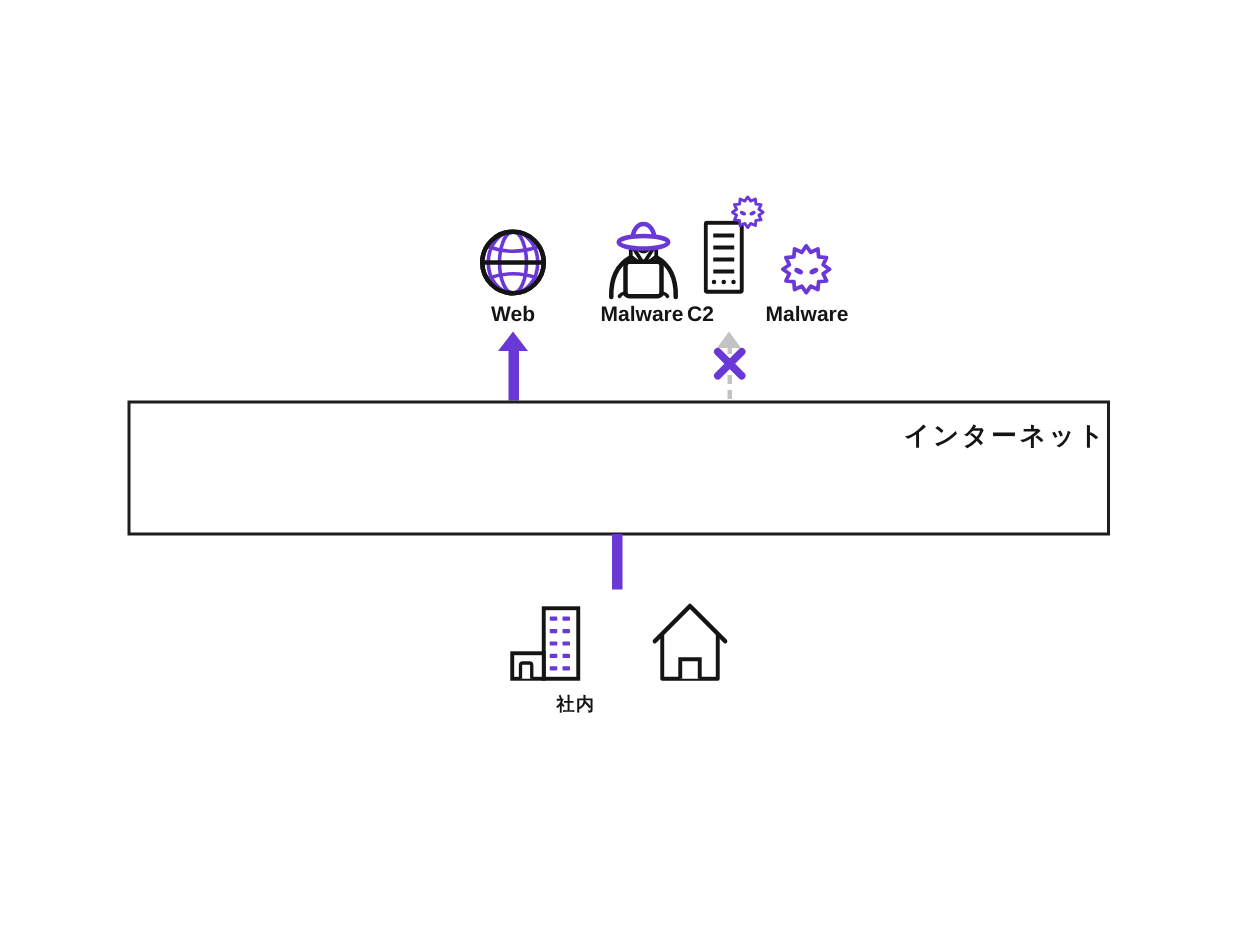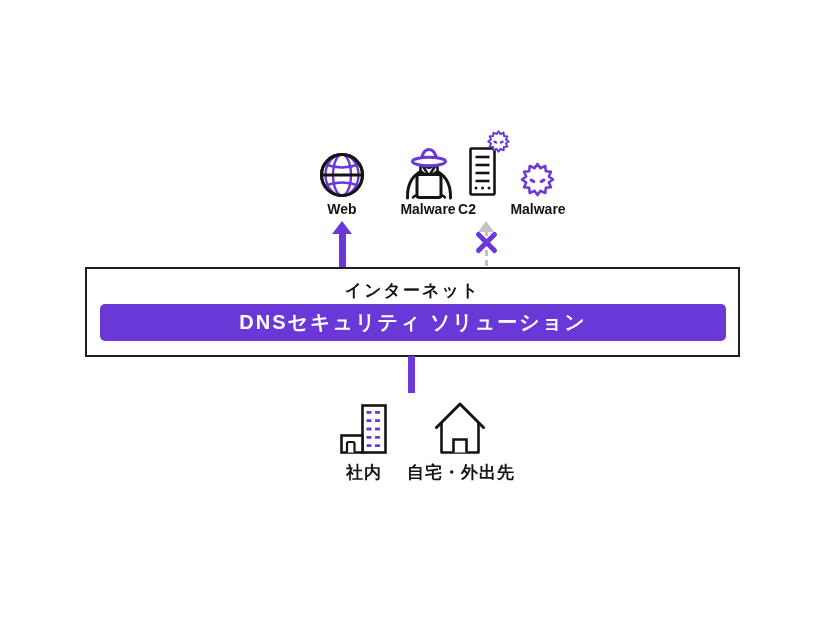--- a/index.html
+++ b/index.html
@@ -9,29 +9,29 @@
     font-family:"Liberation Sans","DejaVu Sans",sans-serif; color:var(--ink);
     overflow:hidden;
   }
   .abs { position:absolute; }
   .icon-label {
     position:absolute; top:201px; transform:translateX(-50%);
     font-size:14px; font-weight:bold; color:var(--ink); white-space:nowrap;
   }
   .client-label {
     position:absolute; top:461px; transform:translateX(-50%);
-    font-size:17px; font-weight:bold; letter-spacing:1px; color:var(--ink); white-space:nowrap;
+    font-size:12px; font-weight:bold; letter-spacing:1px; color:var(--ink); white-space:nowrap;margin-left:20px;
   }
   
   .internet-box {
     position:absolute; left:85px; top:267px; width:655px; height:90px;
     box-sizing:border-box; border:2px solid #1e1e1e; background:#fff;
   }
   .internet-title {
-    margin-top:10px; text-align:center; font-size:17px; font-weight:bold;
+    margin-top:10px; text-align:right; font-size:17px; font-weight:bold;
     letter-spacing:2px; color:var(--ink);font-family:Liberation Mono, monospace;
   }
   .solution-banner {
     position:absolute; left:100px; top:304px; width:626px; height:37px;
     background:var(--accent); border-radius:5px;
     display:flex; align-items:center; justify-content:center;
   }
   .solution-banner span {
     color:#ffffff; font-size:20px; font-weight:bold; letter-spacing:2px; white-space:nowrap;
   }
@@ -116,23 +116,20 @@
   <div class="abs arrow-head-blocked"></div>
   <div class="abs arrow-dashed-blocked"></div>
   <svg class="abs" style="left:474px;top:230px" width="25" height="25" viewBox="0 0 25 25">
     <line x1="4.5" y1="4.5" x2="20.5" y2="20.5" class="ps" stroke-width="5" stroke-linecap="round"></line>
     <line x1="20.5" y1="4.5" x2="4.5" y2="20.5" class="ps" stroke-width="5" stroke-linecap="round"></line>
   </svg>
 
   <div class="internet-box">
     <div class="internet-title">インターネット</div>
   </div>
-  <div class="solution-banner">
-    <span>DNSセキュリティ ソリューション</span>
-  </div>
 
   <div class="abs client-link"></div>
 
   <svg class="abs" style="left:340px;top:404px" width="48" height="50" viewBox="0 0 48 50">
     <rect x="22.5" y="1.5" width="23" height="47" fill="#fff" class="ks" stroke-width="2.6"></rect>
     <rect x="1.5" y="31.5" width="21" height="17" fill="#fff" class="ks" stroke-width="2.6"></rect>
     <path d="M7 48.5 V39.5 Q7 38 8.5 38 H13 Q14.5 38 14.5 39.5 V48.5" fill="#fff" class="ks" stroke-width="2.2"></path>
     <g>
       <rect x="26.5" y="7" width="5" height="2.8" rx="0.6" class="pf"></rect>
       <rect x="35" y="7" width="5" height="2.8" rx="0.6" class="pf"></rect>
@@ -147,15 +144,14 @@
     </g>
   </svg>
 
   <svg class="abs" style="left:435px;top:402px" width="50" height="52" viewBox="0 0 50 52">
     <path d="M6.5 21 V50.5 H43.5 V21" fill="#fff" class="ks" stroke-width="2.6" stroke-linejoin="round"></path>
     <path d="M1.5 25.5 L25 2 L48.5 25.5" fill="none" class="ks" stroke-width="3" stroke-linecap="round" stroke-linejoin="round"></path>
     <path d="M18.5 50.5 V37.5 H31.5 V50.5" fill="#fff" class="ks" stroke-width="2.6"></path>
   </svg>
 
   <div class="client-label" style="left:364px">社内</div>
-  <div class="client-label" style="left:461px">自宅・外出先</div>
 
 </div>
 
 </body></html>

